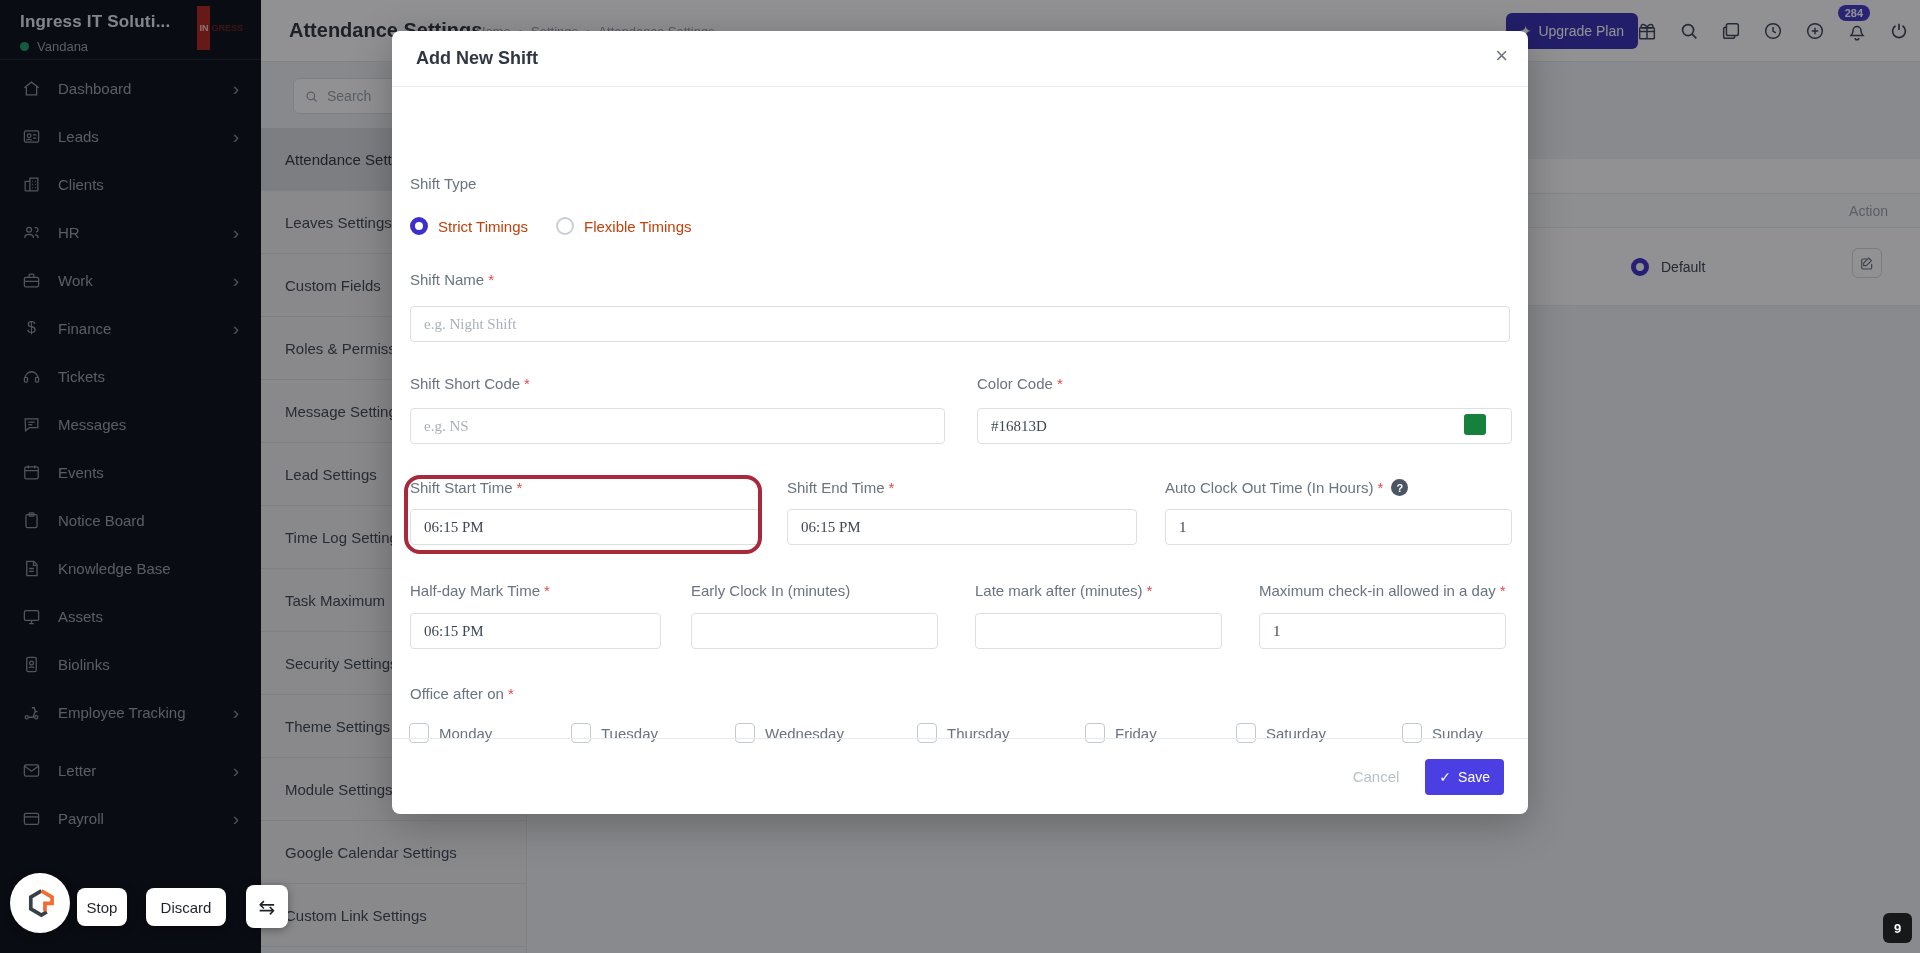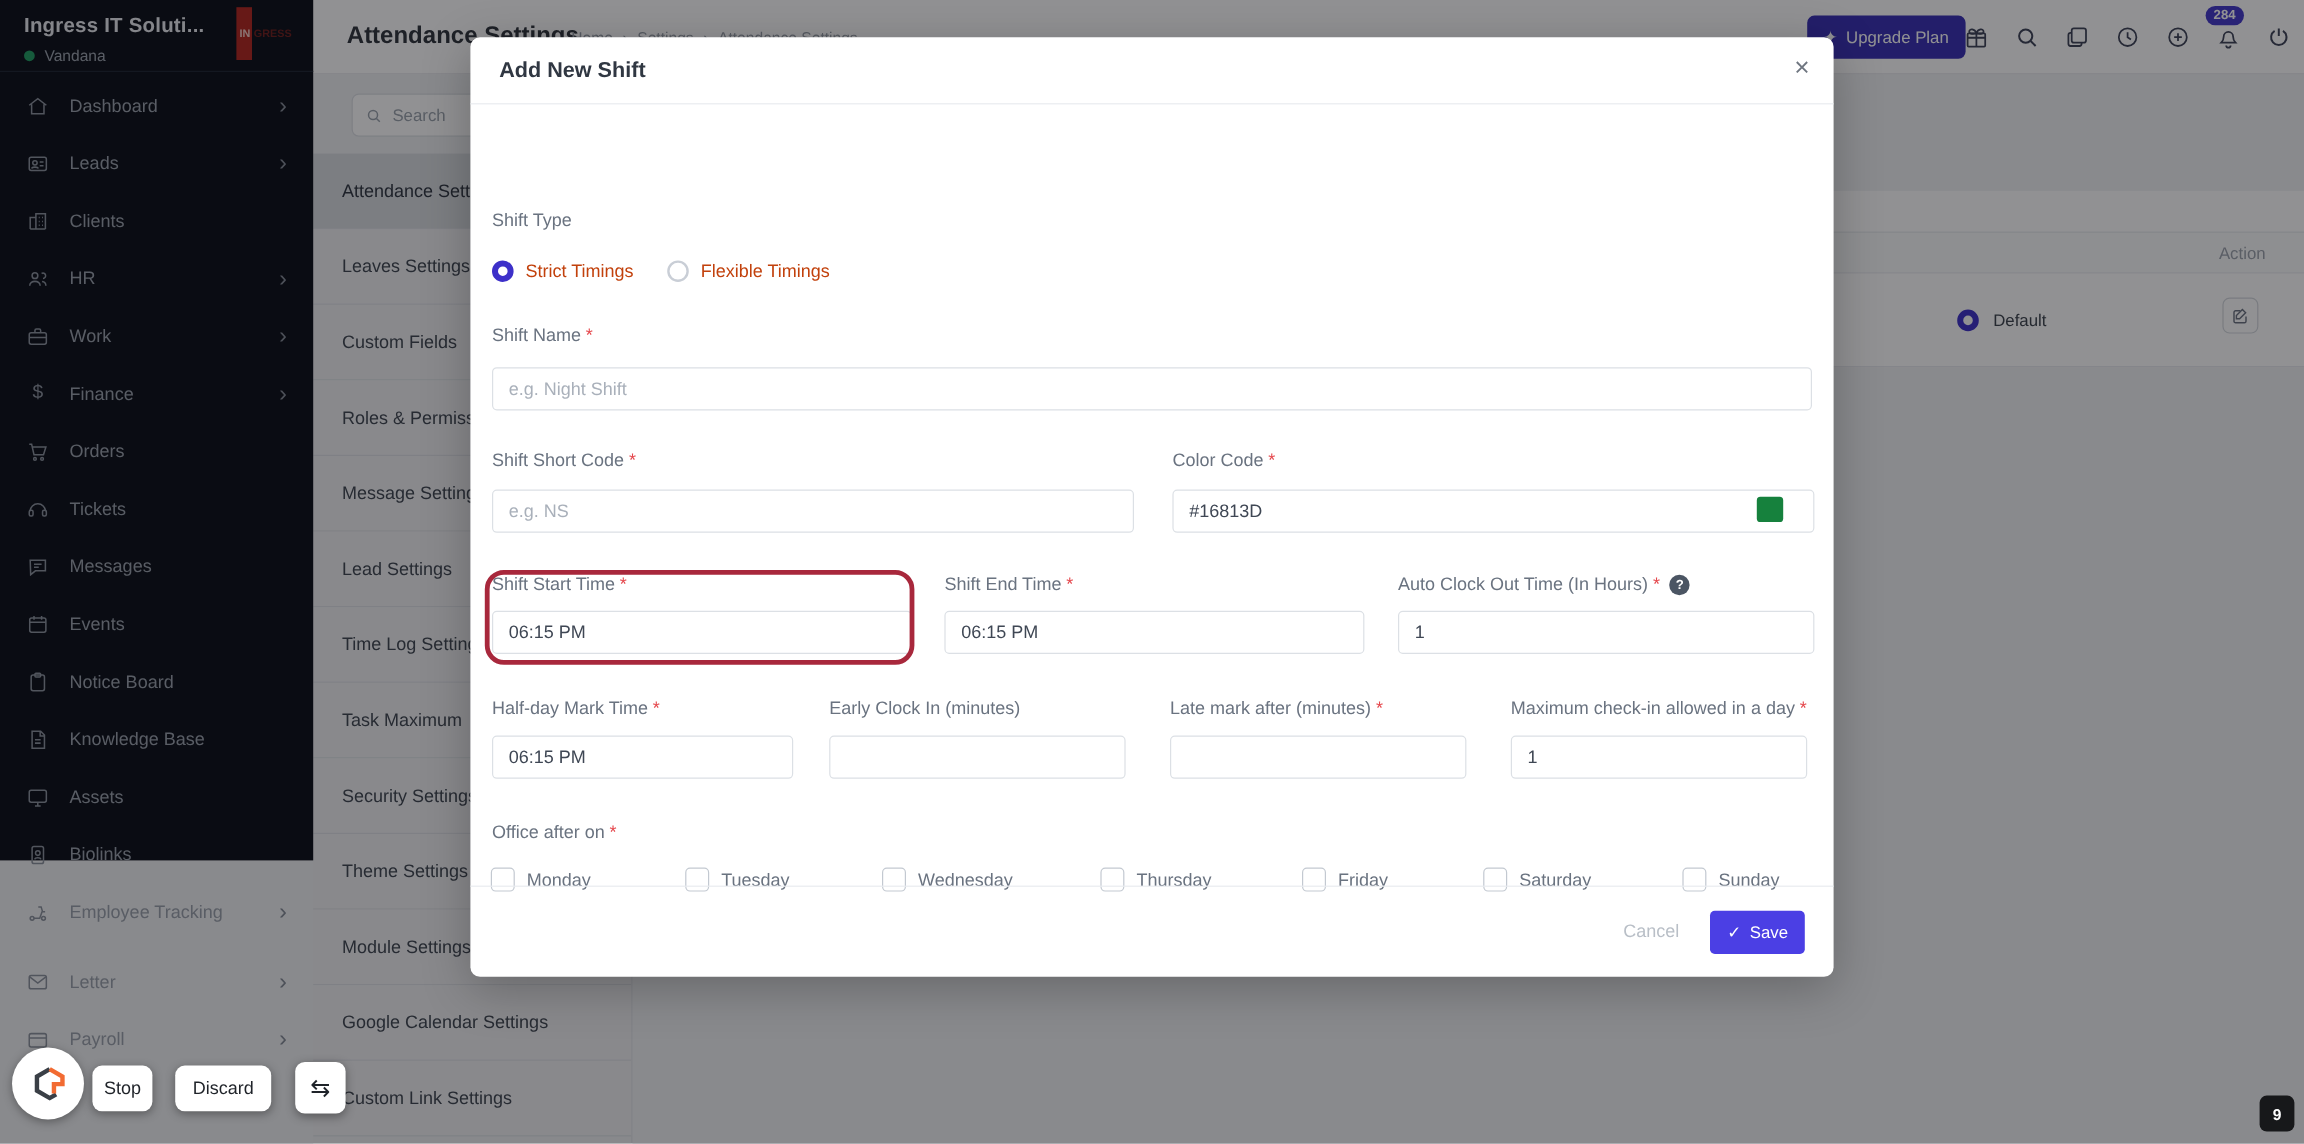--- a/index.html
+++ b/index.html
@@ -1,21 +1,21 @@
 <!DOCTYPE html>
 <html><head>
 <meta charset="utf-8">
 <style>
   *{box-sizing:border-box;margin:0;padding:0}
   html,body{width:1920px;height:953px}
   body{position:relative;overflow:hidden;background:#f1f2f4;font-family:"Liberation Sans",sans-serif;color:#374151}
   svg{display:block}
 
   
-  .sidebar{position:absolute;left:0;top:0;width:261px;height:717px;background:#0a0e17;z-index:10}
+  .sidebar{position:absolute;left:0;top:0;width:261px;height:953px;background:#0a0e17;z-index:10}
   .sb-head{position:relative;padding:12px 20px 10px 20px;border-bottom:1px solid #1c2431;height:60px}
   .sb-title{color:#e8eaee;font-size:17px;font-weight:bold;letter-spacing:.2px}
   .sb-user{display:flex;align-items:center;gap:8px;margin-top:7px}
   .sb-dot{width:9px;height:9px;border-radius:50%;background:#1f9d61}
   .sb-user-name{color:#9aa1ab;font-size:13px}
   .sb-logo{position:absolute;right:18px;top:24px;font-size:9px;font-weight:bold;line-height:1}
   .sb-logo .lp{background:#b3261e;color:#f3c9c5;padding:17px 2px}
   .sb-logo .ls{color:#6e1d1a;margin-left:1px}
   .sb-list{padding-top:4px}
   .sb-item{display:flex;align-items:center;height:48px;padding:0 22px;color:#9aa1ab;font-size:15px;cursor:pointer}
@@ -58,21 +58,21 @@
   .overlay{position:absolute;inset:0;background:rgba(10,12,16,0.45);z-index:40}
 
   
   .modal{position:absolute;left:392px;top:31px;width:1136px;height:783px;background:#fff;border-radius:8px;box-shadow:0 10px 40px rgba(0,0,0,.25);z-index:100}
   .m-head{position:relative;height:56px;border-bottom:1px solid #e9ecef;display:flex;align-items:center;padding:0 24px}
   .m-title{font-size:18px;font-weight:bold;color:#303742}
   .m-close{position:absolute;right:20px;top:14px;font-size:22px;color:#6f7680;cursor:pointer;line-height:1}
   .m-body{position:absolute;left:0;top:56px;right:0;bottom:76px}
   .f-label{position:absolute;display:flex;gap:4px;font-size:15px;color:#6a7380;align-items:flex-start}
   .req{color:#e5484d}
-  .inp{position:absolute;height:36px;border:1px solid #dce0e5;border-radius:4px;background:#fff;font-size:15px;color:#3f4754;padding:0 13px;outline:none;font-family:Liberation Sans, sans-serif}
+  .inp{position:absolute;height:36px;border:1px solid #dce0e5;border-radius:4px;background:#fff;font-size:15px;color:#3f4754;padding:0 13px;outline:none;font-family:Liberation Serif, serif}
   .inp::placeholder{color:#a9b0ba}
   .radio-row{position:absolute;left:18px;top:130px;display:flex;gap:28px;align-items:center}
   .r-opt{display:flex;align-items:center;gap:10px;font-size:15px;color:#c2410c;cursor:pointer}
   .help{width:17px;height:17px;border-radius:50%;background:#4b5563;color:#fff;font-size:11px;font-weight:bold;display:inline-flex;align-items:center;justify-content:center;margin-left:4px;cursor:pointer}
   .swatch{position:absolute;left:1072px;top:327px;width:22px;height:21px;border-radius:3px}
   .day{position:absolute;top:636px;display:flex;align-items:center;gap:10px;cursor:pointer}
   .cb{width:20px;height:20px;border:1.5px solid #c3c9d1;border-radius:4px;background:#fff}
   .day-lbl{font-size:15px;color:#6a7380}
   .annotation{position:absolute;left:12px;top:388px;width:358px;height:79px;border:4px solid #a8283c;border-radius:16px;z-index:5;pointer-events:none}
   .m-foot{position:absolute;left:0;bottom:0;right:0;height:76px;border-top:1px solid #e9ecef;display:flex;align-items:center;justify-content:flex-end;padding:0 24px;gap:26px}
@@ -151,30 +151,20 @@
         <span class="chev">›</span>
     </div>
     <div class="sb-item">
       <span class="ic-glyph">$</span>
       <span>Finance</span>
         <span class="chev">›</span>
     </div>
     <div class="sb-item">
       <span class="ic">
           <svg viewBox="0 0 24 24" fill="none" stroke="currentColor" stroke-width="1.6">
-            <path d="M3 4h2.5L8 15h10l2.5-8H6.2"></path>
-            <circle cx="9" cy="19.5" r="1.4"></circle>
-            <circle cx="16.5" cy="19.5" r="1.4"></circle>
-          </svg>
-        </span>
-      <span>Orders</span>
-    </div>
-    <div class="sb-item">
-      <span class="ic">
-          <svg viewBox="0 0 24 24" fill="none" stroke="currentColor" stroke-width="1.6">
             <path d="M4 14a8 8 0 0 1 16 0"></path>
             <rect x="3" y="13" width="4" height="6" rx="1.6"></rect>
             <rect x="17" y="13" width="4" height="6" rx="1.6"></rect>
           </svg>
         </span>
       <span>Tickets</span>
     </div>
     <div class="sb-item">
       <span class="ic">
           <svg viewBox="0 0 24 24" fill="none" stroke="currentColor" stroke-width="1.6">

